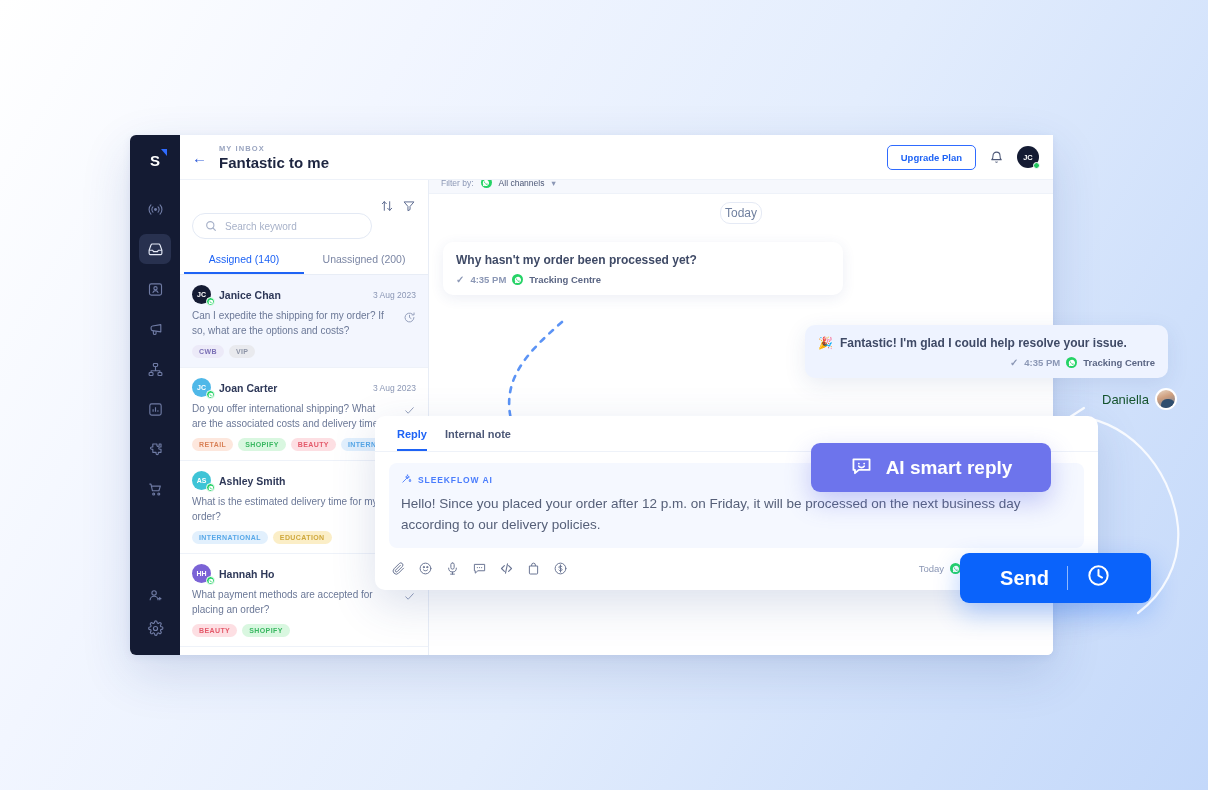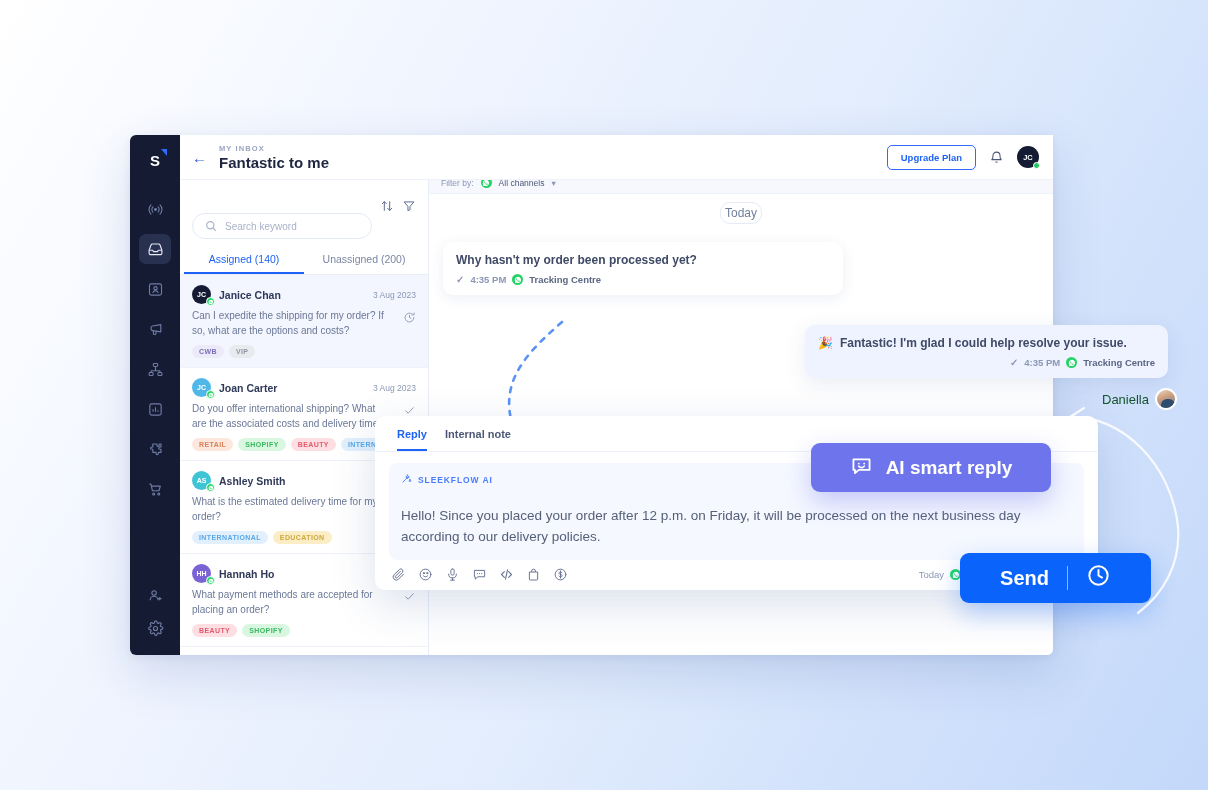--- a/index.html
+++ b/index.html
@@ -234,21 +234,21 @@
     margin: 11px 14px 0 14px;
     background: #f5f8ff; border-radius: 8px;
     padding: 10px 12px 12px 12px;
   }
   #ai-label {
     font-size: 8.5px; font-weight: 700; letter-spacing: .9px;
     color: #4a7dfd; display: flex; align-items: center; gap: 6px;
   }
   #ai-label svg { width: 11px; height: 11px; }
   #ai-text {
-    margin-top: 20px; font-size: 13.5px; color: #566079;
+    margin-top: 8px; font-size: 13.5px; color: #566079;
     line-height: 1.55;
   }
   #comp-bottom {
     flex: 1 1 auto;
     display: flex; align-items: center;
     padding: 0 16px 0 16px;
   }
   #tools { display: flex; align-items: center; gap: 12px; color: #6b7694; }
   #tools svg { width: 15px; height: 15px; display: block; }
   #from {

